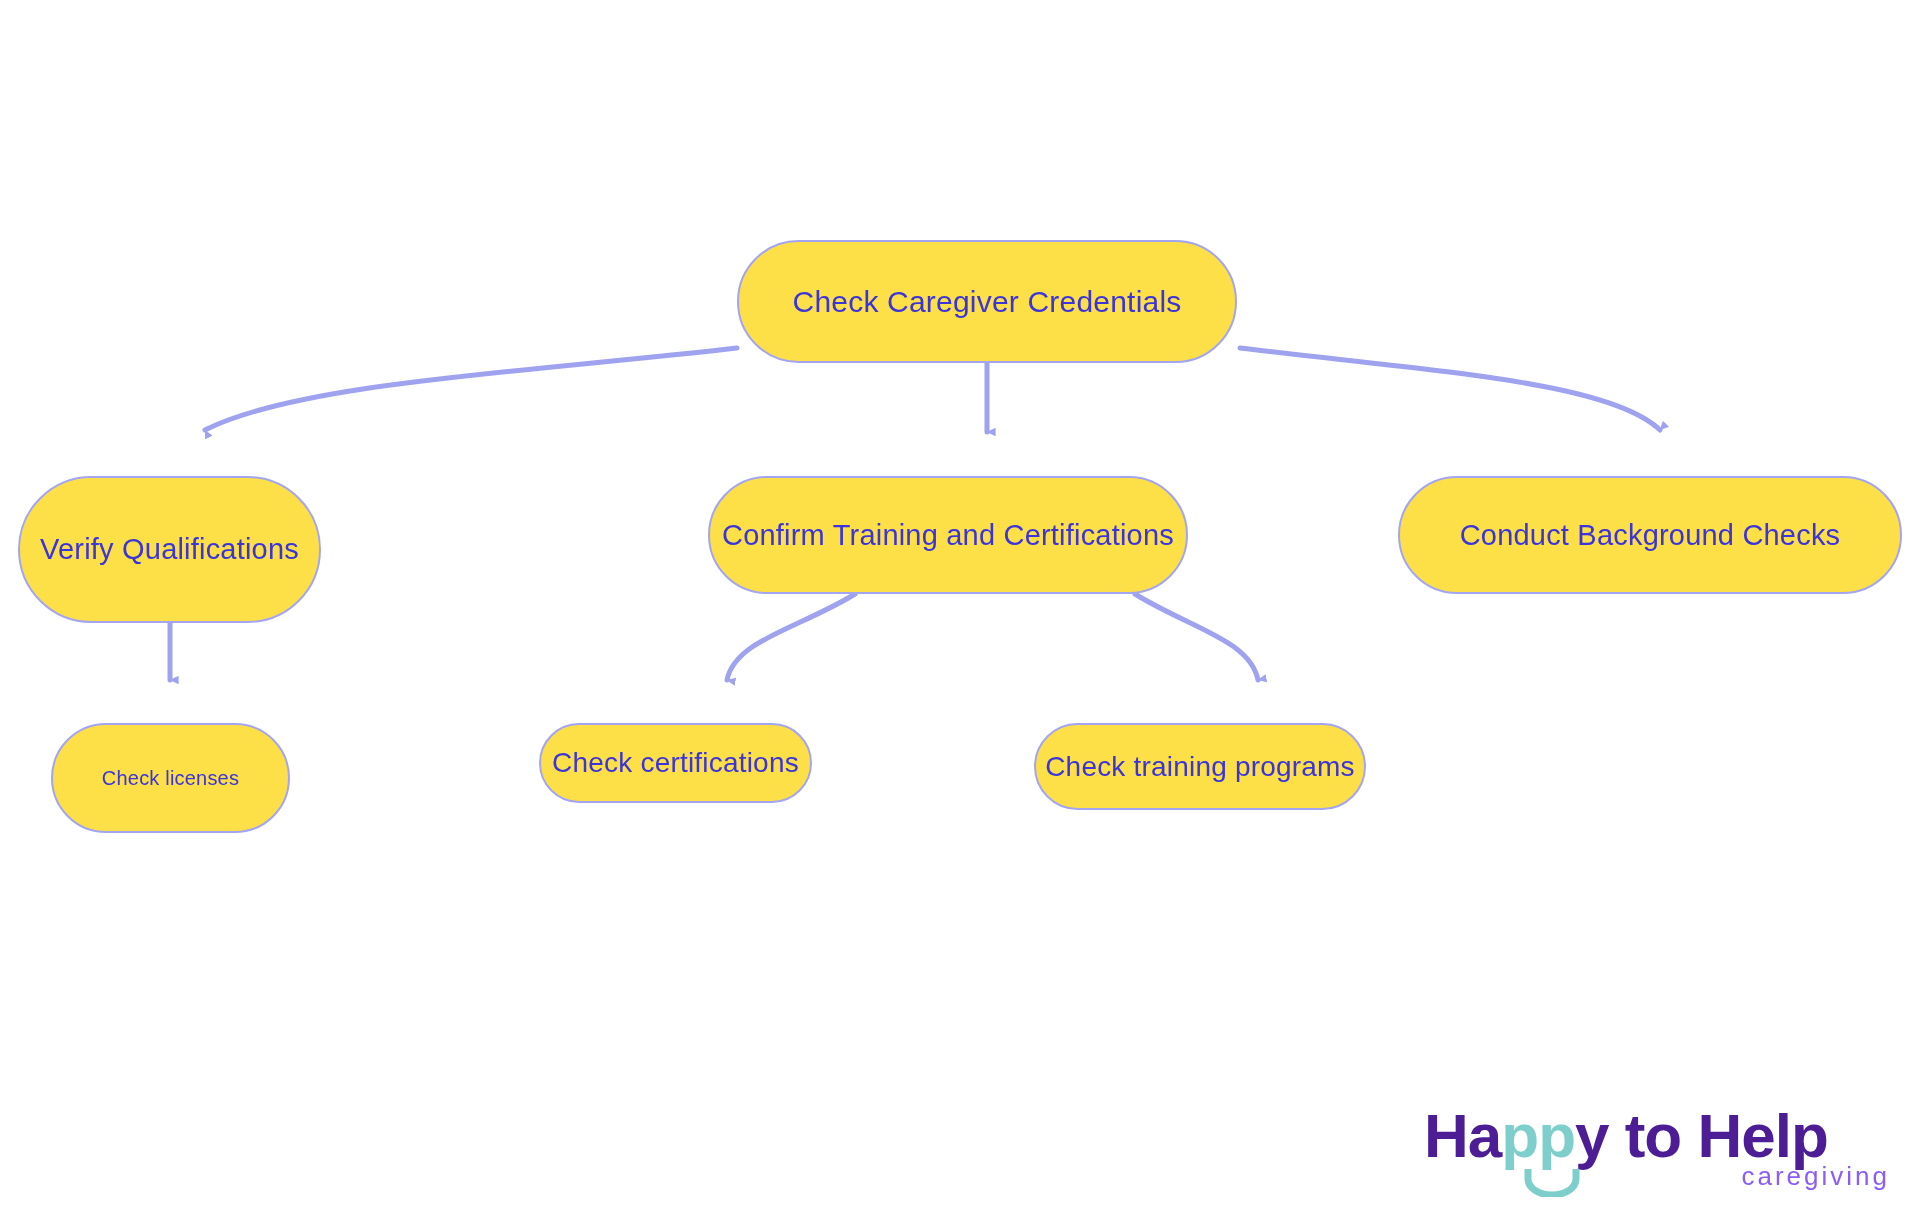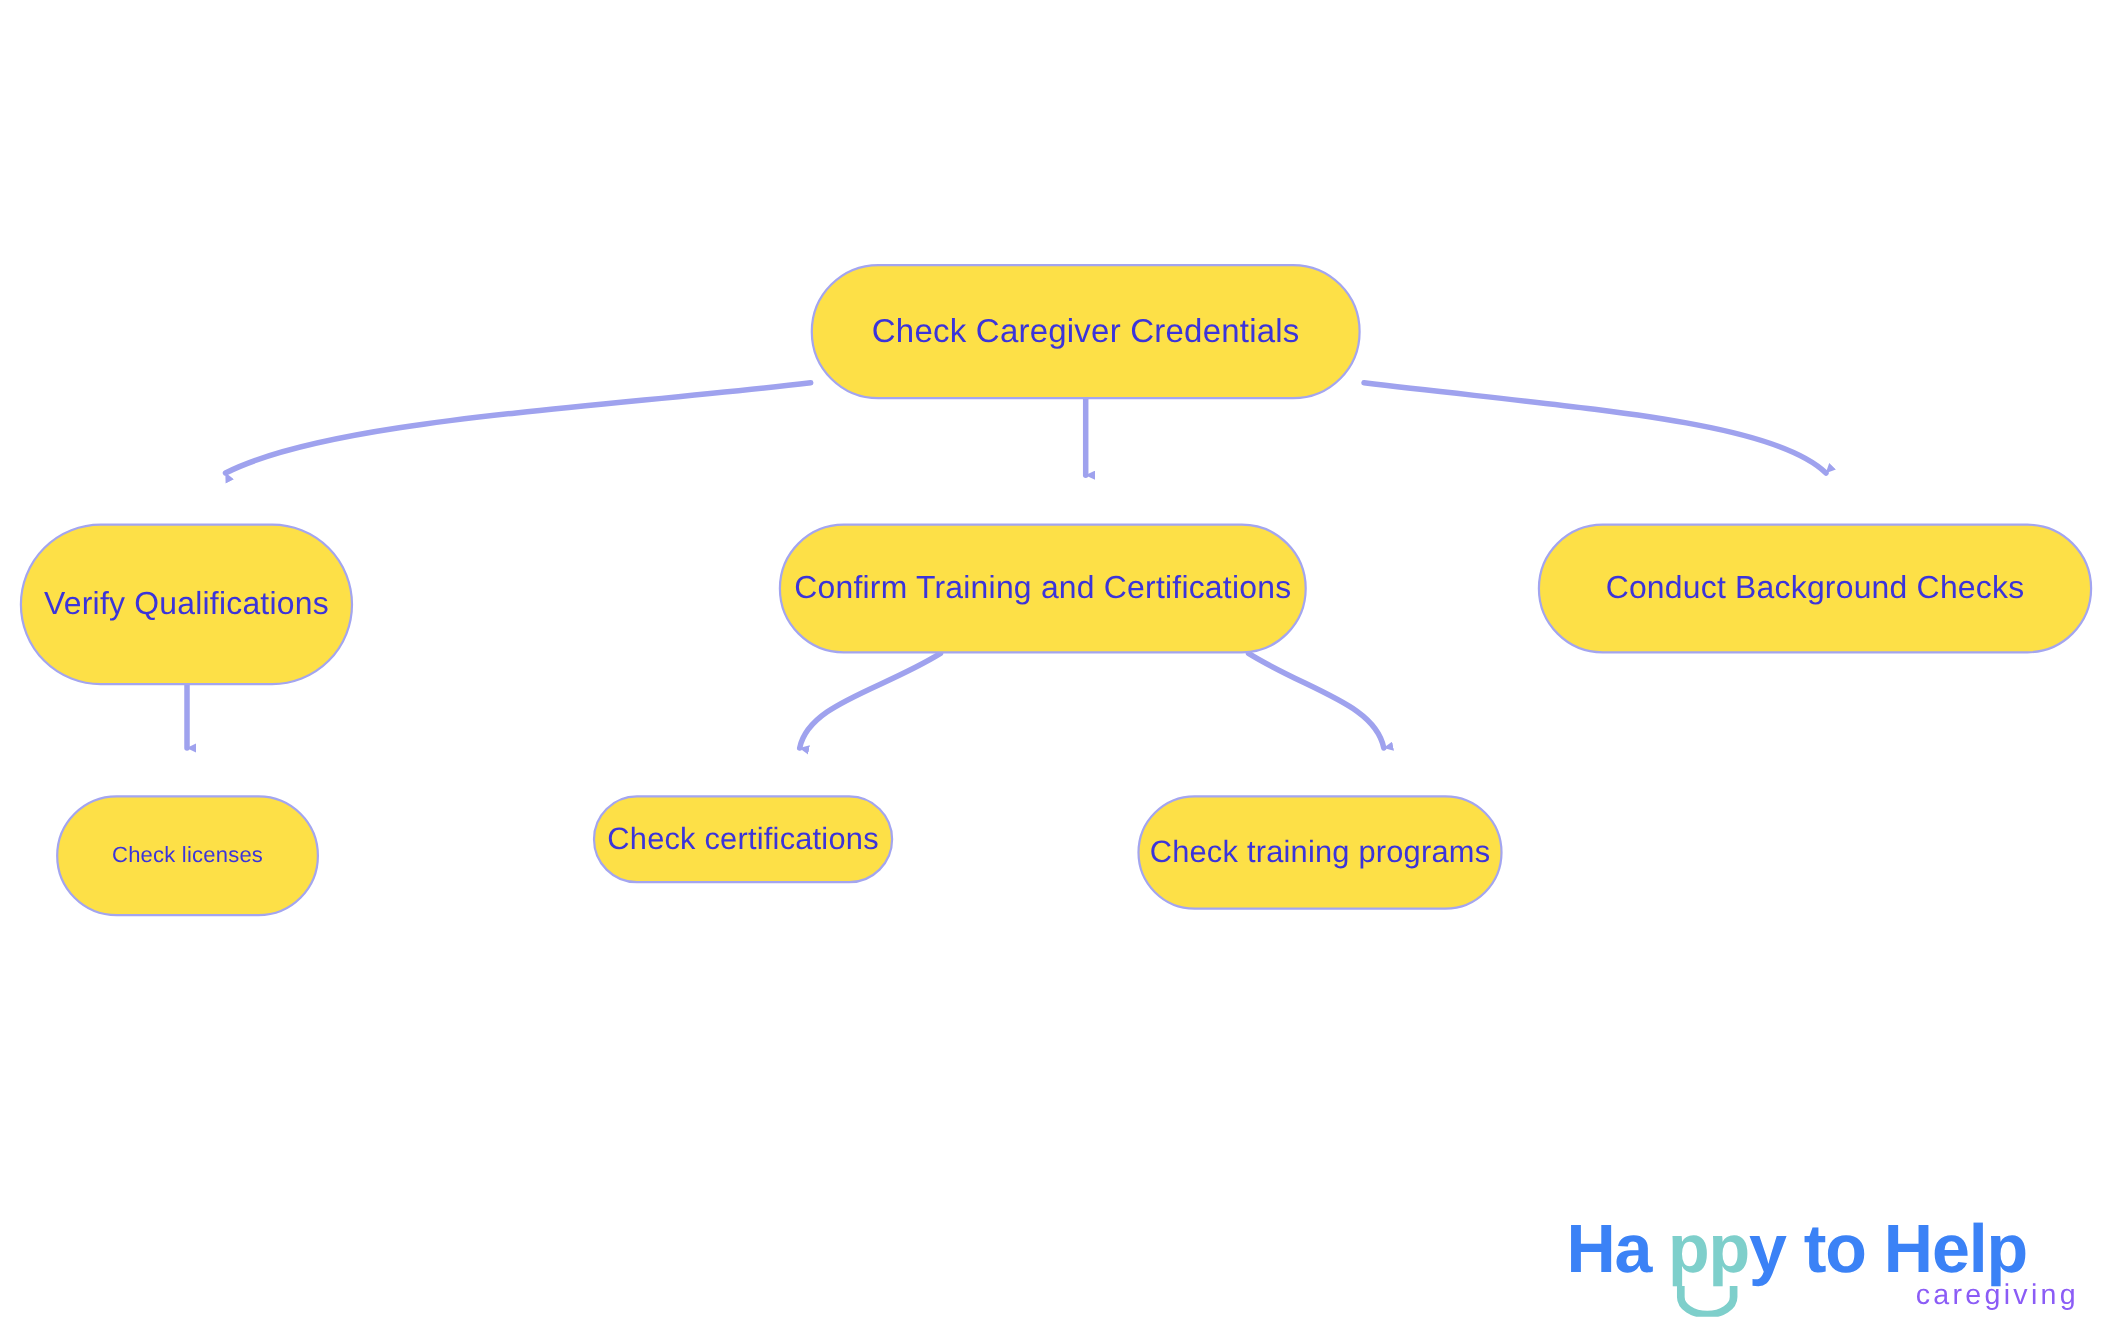--- a/index.html
+++ b/index.html
@@ -44,40 +44,40 @@
     color: #3b34da;
     line-height: 1;
   }
   
   #node-root        { left: 737px;  top: 240px; width: 500px;  height: 123px; font-size: 30px; }
   #node-verify      { left: 18px;   top: 476px; width: 303px;  height: 147px; font-size: 29px; }
   #node-confirm     { left: 708px;  top: 476px; width: 480px;  height: 118px; font-size: 29px; }
   #node-background  { left: 1398px; top: 476px; width: 504px;  height: 118px; font-size: 29px; }
   #node-licenses    { left: 51px;   top: 723px; width: 239px;  height: 110px; font-size: 20px; }
   #node-certs       { left: 539px;  top: 723px; width: 273px;  height: 80px; font-size: 28px; }
-  #node-training    { left: 1034px; top: 723px; width: 332px;  height: 104px; font-size: 28px; }
+  #node-training    { left: 1034px; top: 723px; width: 332px;  height: 87px; font-size: 28px; }
 
   
   #logo {
     position: absolute;
     left: 1424px;
     top: 1105px;
     width: 470px;
     height: 100px;
   }
   #logo-wordmark {
     position: relative;
     font-size: 62px;
     font-weight: bold;
     letter-spacing: -1px;
     line-height: 1;
     white-space: nowrap;
   }
-  .logo-coral { color: #3b82f6; }
-  .logo-teal  { color: #7ecfcb; margin-left: 15px; }
+  .logo-coral { color: #4c1d95; }
+  .logo-teal  { color: #7ecfcb; }
   #logo-sub {
     position: absolute;
     right: 4px;
     top: 58px;
     font-size: 26px;
     letter-spacing: 3px;
     color: #8b5cf6;
     line-height: 1;
   }
   #logo-smile {

